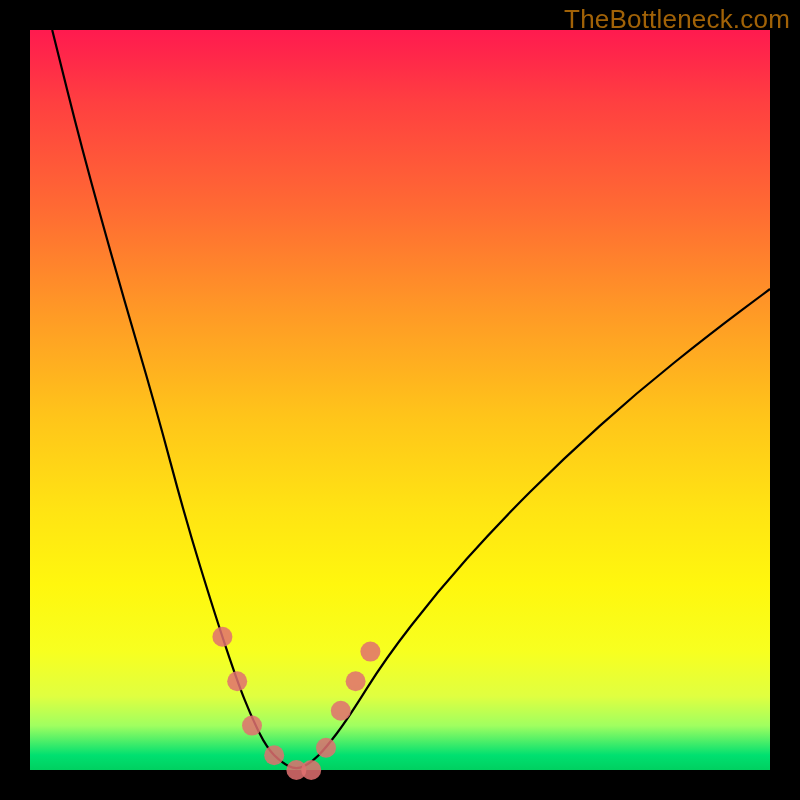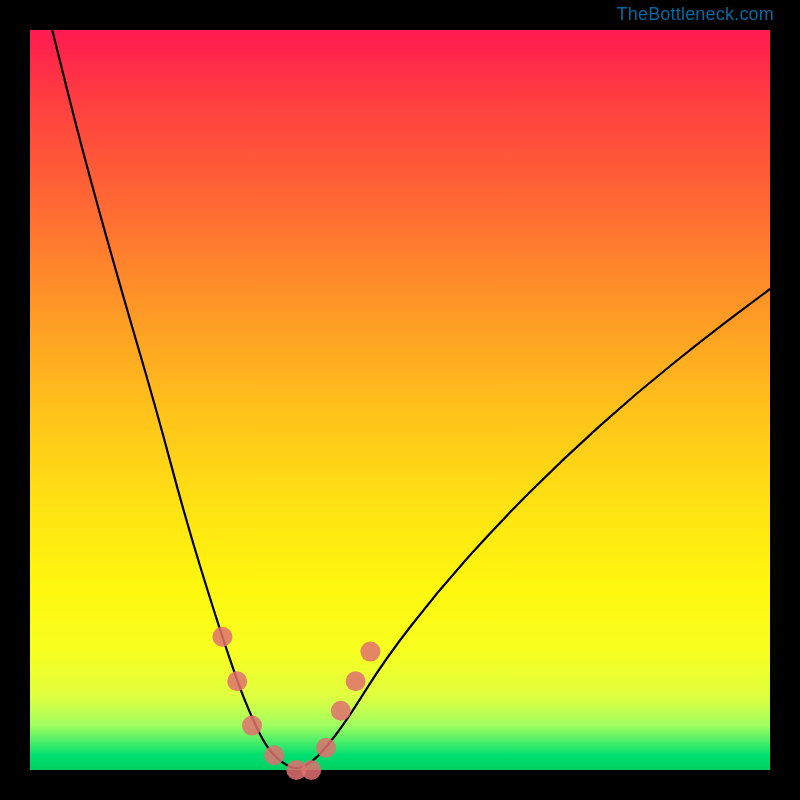--- a/index.html
+++ b/index.html
@@ -38,23 +38,23 @@
       #f7ff20 84%,
       #e0ff40 90%,
       #a0ff60 94%,
       #00e070 98%,
       #00d060 100%
     );
   }
   .watermark {
     position: absolute;
     top: 4px;
-    right: 26px;
-    color: #0369a1;
-    font-size: 18px;
+    right: 10px;
+    color: #a16207;
+    font-size: 26px;
     letter-spacing: 0.2px;
     user-select: none;
   }
   svg.curve {
     position: absolute;
     left: 0;
     top: 0;
     width: 740px;
     height: 740px;
     overflow: visible;

